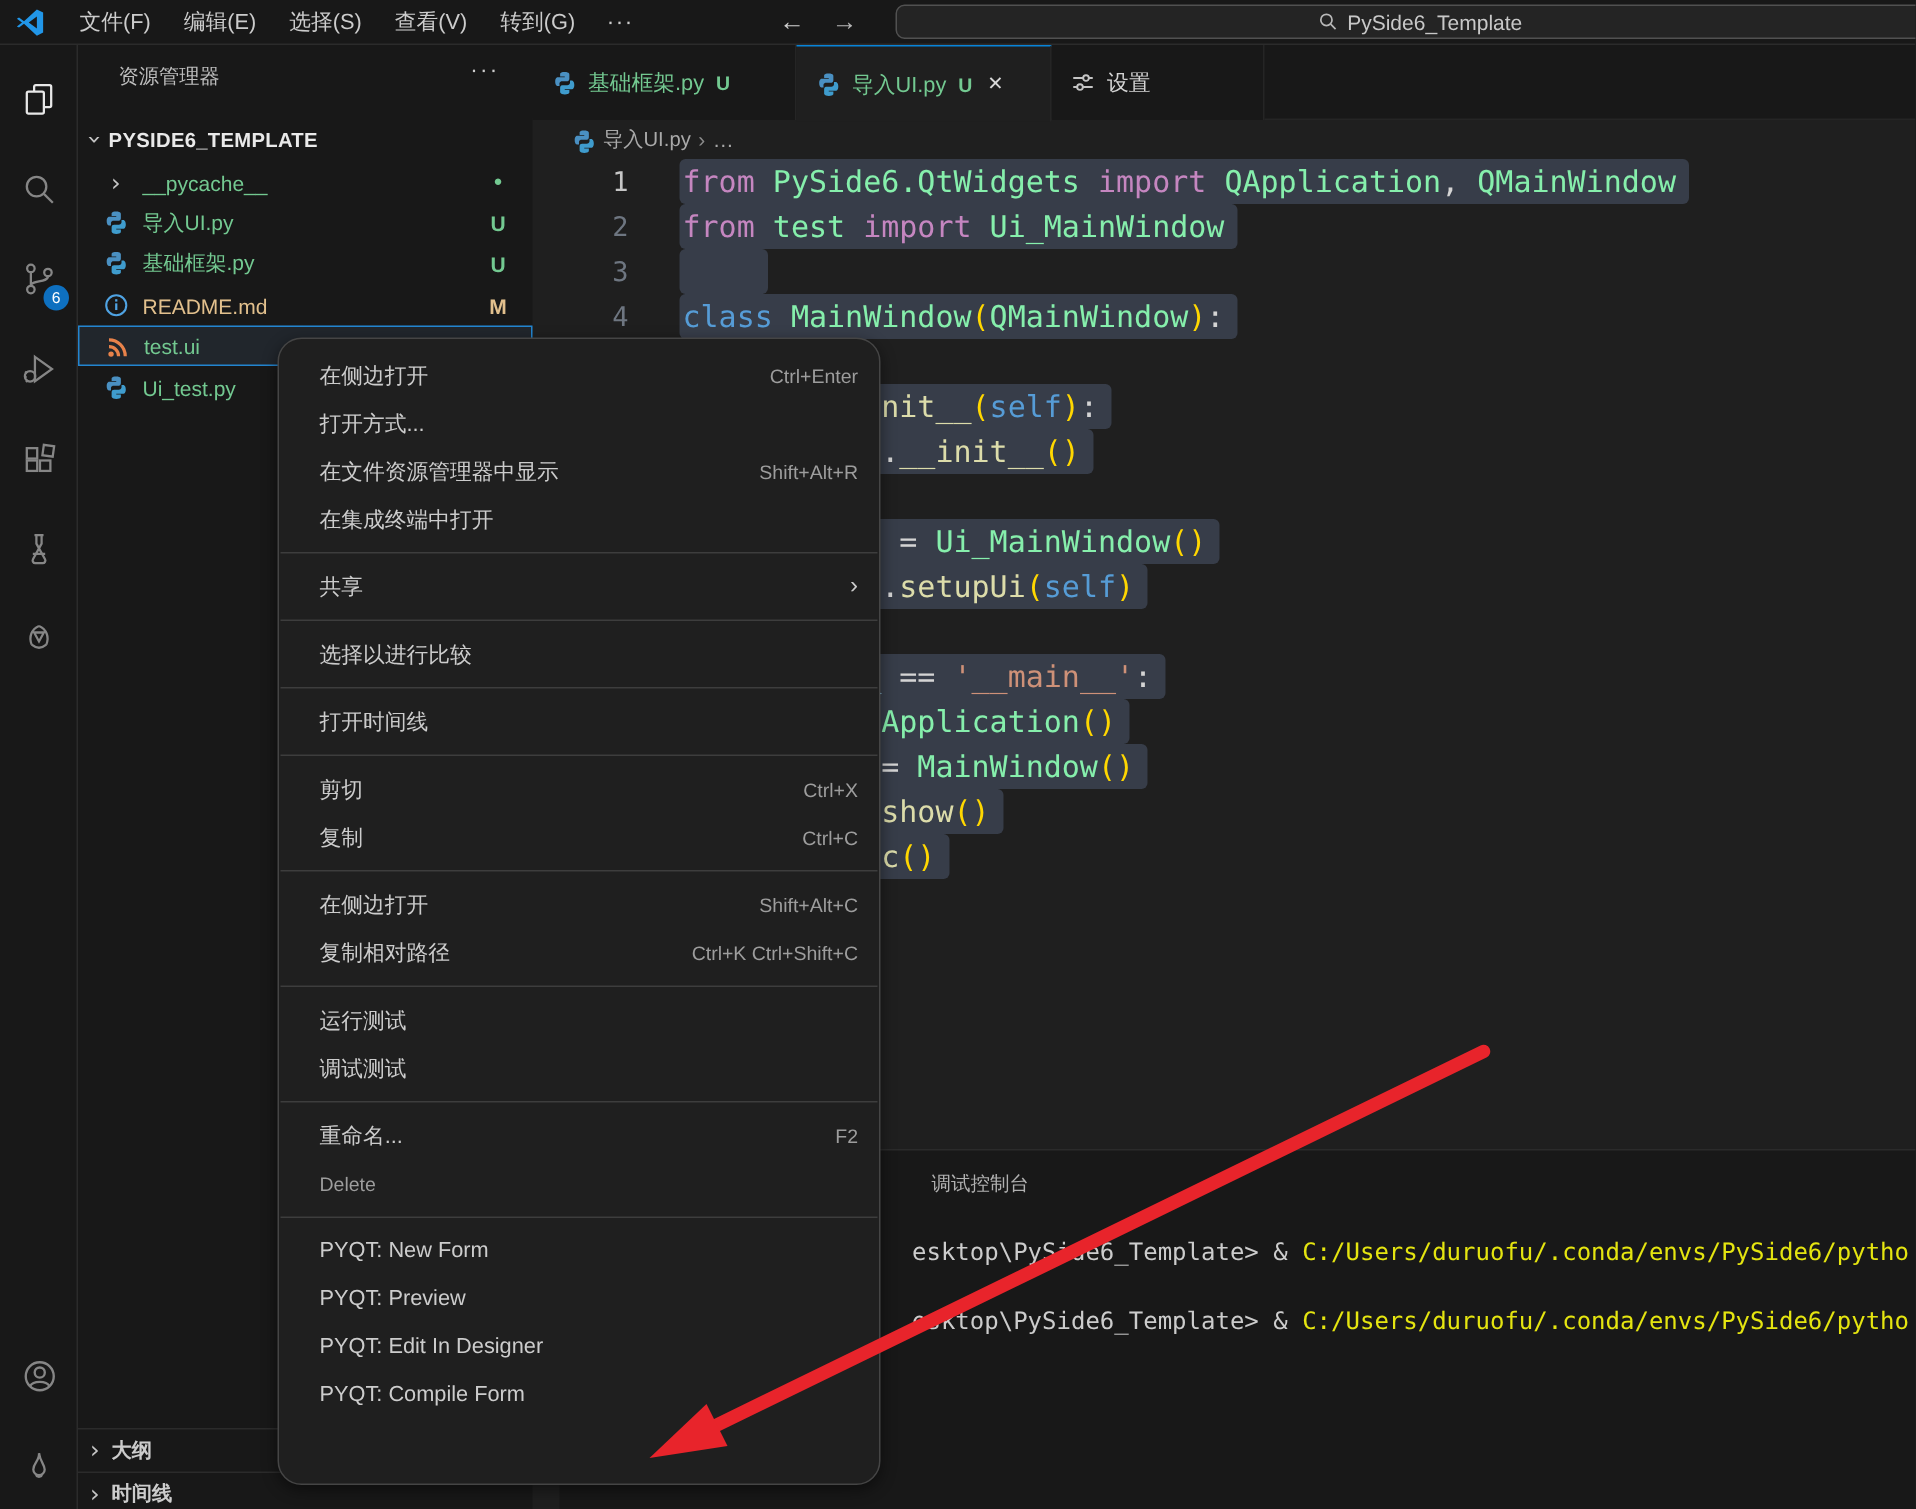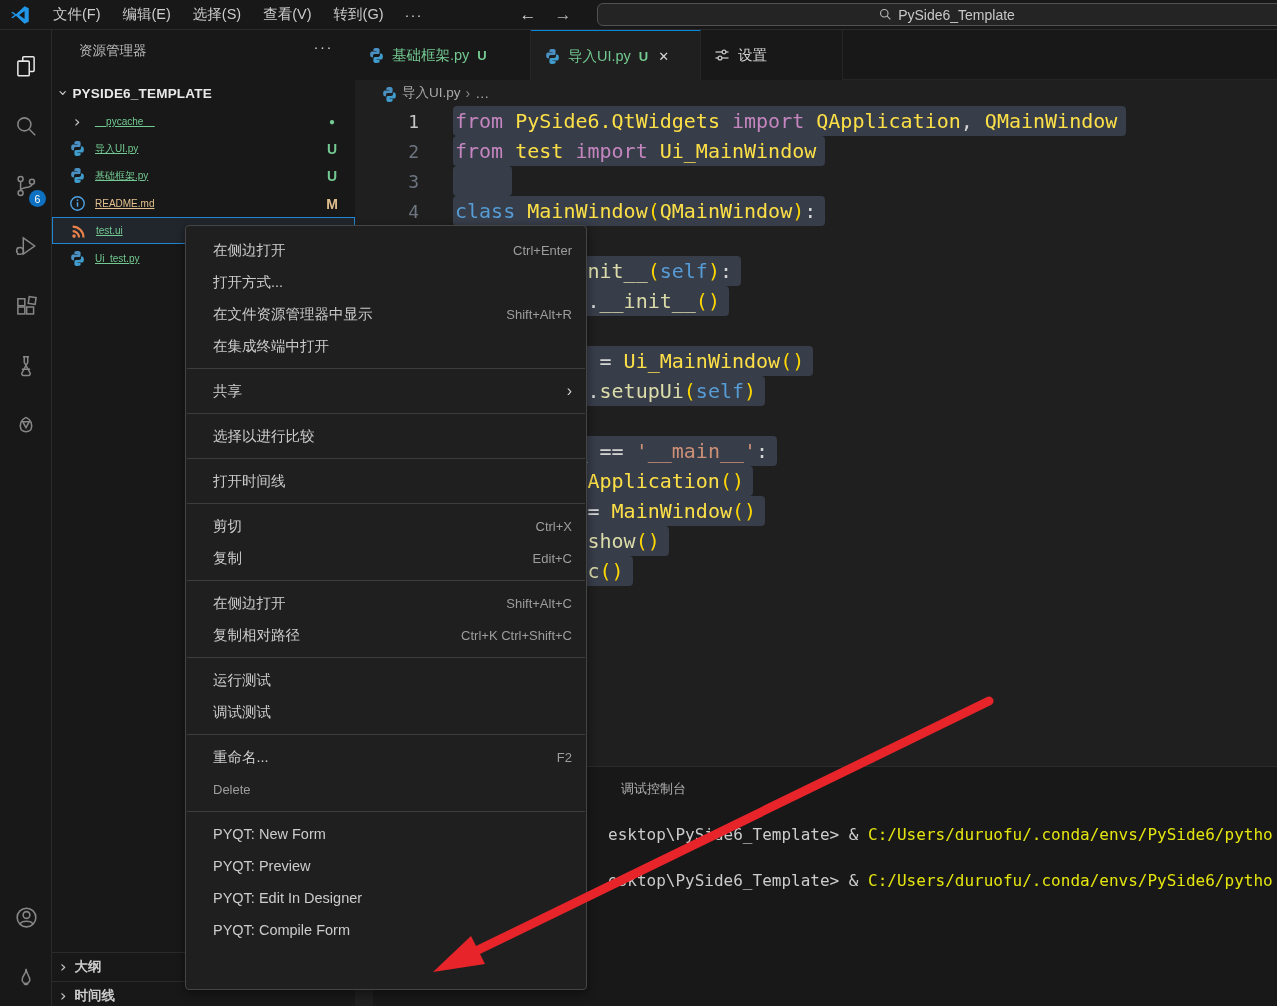--- a/index.html
+++ b/index.html
@@ -39,21 +39,21 @@
   .sb-title { margin-left:27px; font-size:13.5px; color:#bdbdbd; }
   .sb-actions { position:absolute; right:22px; top:8px; font-size:15px; letter-spacing:1.5px; color:#cccccc; }
   .root-row { position:absolute; left:0; top:50px; width:100%; height:26px; display:flex; align-items:center; }
   .root-chev { margin-left:8px; }
   .root-name { margin-left:6px; font-weight:bold; font-size:13.5px; color:#e9e9e9; letter-spacing:.2px; }
   .tree { position:absolute; left:0; top:0; width:100%; }
   .trow { position:absolute; left:0; width:303px; height:27px; display:flex; align-items:center; }
   .trow.selected { background:#21262c; border:1px solid #2385d0; }
   .t-chev { position:absolute; left:22px; width:14px; }
   .t-icon { position:absolute; left:17px; top:5px; width:17px; height:17px; }
-  .t-name { position:absolute; left:43px; font-size:10px; white-space:nowrap;text-decoration:underline; }
+  .t-name { position:absolute; left:43px; font-size:14px; white-space:nowrap; }
   .t-badge { position:absolute; left:270px; width:20px; text-align:center; font-size:14px; font-weight:600; }
   .green { color:#73C991; }
   .tan  { color:#E2C08D; }
   .chev { display:inline-block; color:#c5c5c5; font-size:16px; line-height:1; font-family:"DejaVu Sans",sans-serif; }
   .chev.open { transform:rotate(90deg); }
   .sb-sep { position:absolute; left:0; width:100%; height:1px; background:#2b2b2b; }
   .sb-bottom-row { position:absolute; left:0; width:100%; height:28px; display:flex; align-items:center; }
   .sb-bottom-row .chev { margin-left:8px; }
   .sb-bottom-label { margin-left:8px; font-size:13.5px; font-weight:600; color:#cccccc; }
 
@@ -72,32 +72,32 @@
   .bc-sep { margin:0 5px; color:#8b8b8b; font-size:14px; }
   .bc-more { color:#a9a9a9; font-size:14px; }
 
   .code { position:absolute; left:0; top:76px; width:100%; height:660px; font-family:"DejaVu Sans Mono",monospace; }
   .cl { position:absolute; left:0; width:100%; height:30px; display:flex; align-items:center; }
   .ln { position:absolute; left:0; width:64px; text-align:right; font-size:18px; color:#6e7681; }
   .ln.hot { color:#c6c6c6; }
   .ct { position:absolute; left:100px; font-size:20px; white-space:pre; }
   .sel { background:#373d49; border-radius:4px; padding:3px 9px 3px 2px; margin-left:-2px; }
   .sel.empty { display:inline-block; width:13px; height:26px; padding:0; }
-  .c-kw{color:#C586C0} .c-kb{color:#569CD6} .c-ty{color:#fde047} .c-fn{color:#DCDCAA}
+  .c-kw{color:#C586C0} .c-kb{color:#569CD6} .c-ty{color:#86efac} .c-fn{color:#DCDCAA}
   .c-va{color:#9CDCFE} .c-st{color:#CE9178} .c-br{color:#FFD700} .c-tx{color:#D4D4D4}
 
   
   .panel { position:absolute; left:373px; top:766px; width:922px; height:240px; background:#181818; border-top:1px solid #2b2b2b; }
   .panel-tab { position:absolute; left:248px; top:13px; font-size:13px; color:#b0b0b0; }
   .tl { position:absolute; left:235px; font-family:"DejaVu Sans Mono",monospace; font-size:16px; white-space:pre; }
   .t-w { color:#cccccc; } .t-y { color:#e5e510; }
 
   
   .ctx { position:absolute; left:185px; top:225px; width:402px; height:765px; background:#1f1f1f;
-    border:1px solid #454545; border-radius:4px; box-shadow:0 3px 10px rgba(0,0,0,.45);
+    border:1px solid #454545; border-radius:16px; box-shadow:0 3px 10px rgba(0,0,0,.45);
     padding:8px 0; z-index:40; display:flex; flex-direction:column; }
   .menu-item { height:32px; flex:0 0 32px; display:flex; align-items:center; padding:0 14px 0 27px; font-size:14.5px; color:#cccccc; }
   .mi-label { flex:1; white-space:nowrap; }
   .mi-right { color:#9d9d9d; font-size:13px; white-space:nowrap; }
   .mi-right.sub { color:#cccccc; font-size:16px; }
   .menu-sep { height:1px; flex:0 0 1px; background:#3d3d3d; margin:6px 1px; }
 
   
   .arrow-overlay { position:absolute; left:0; top:0; width:1277px; height:1006px; z-index:50; pointer-events:none; }
 </style>
@@ -418,21 +418,21 @@
     <div class="menu-item">
       <span class="mi-label">打开时间线</span>
     </div>
     <div class="menu-sep"></div>
     <div class="menu-item">
       <span class="mi-label">剪切</span>
       <span class="mi-right">Ctrl+X</span>
     </div>
     <div class="menu-item">
       <span class="mi-label">复制</span>
-      <span class="mi-right">Edit+C</span>
+      <span class="mi-right">Ctrl+C</span>
     </div>
     <div class="menu-sep"></div>
     <div class="menu-item">
       <span class="mi-label">在侧边打开</span>
       <span class="mi-right">Shift+Alt+C</span>
     </div>
     <div class="menu-item">
       <span class="mi-label">复制相对路径</span>
       <span class="mi-right">Ctrl+K Ctrl+Shift+C</span>
     </div>

